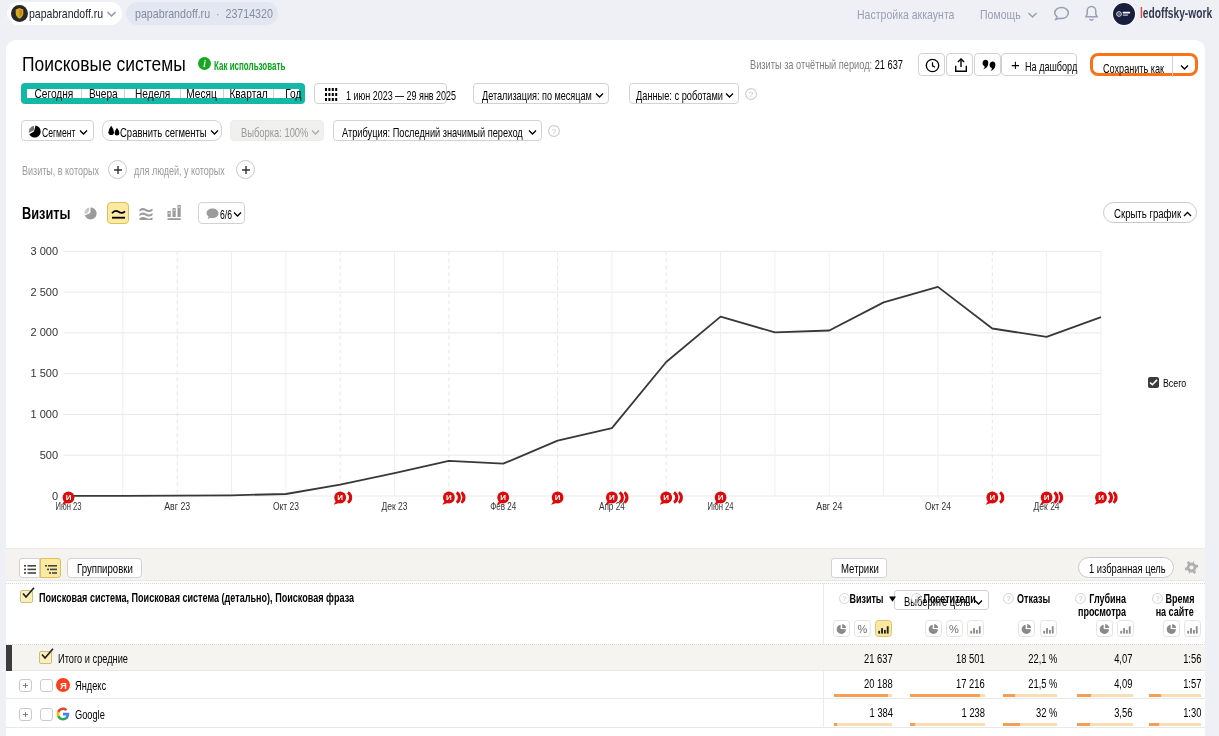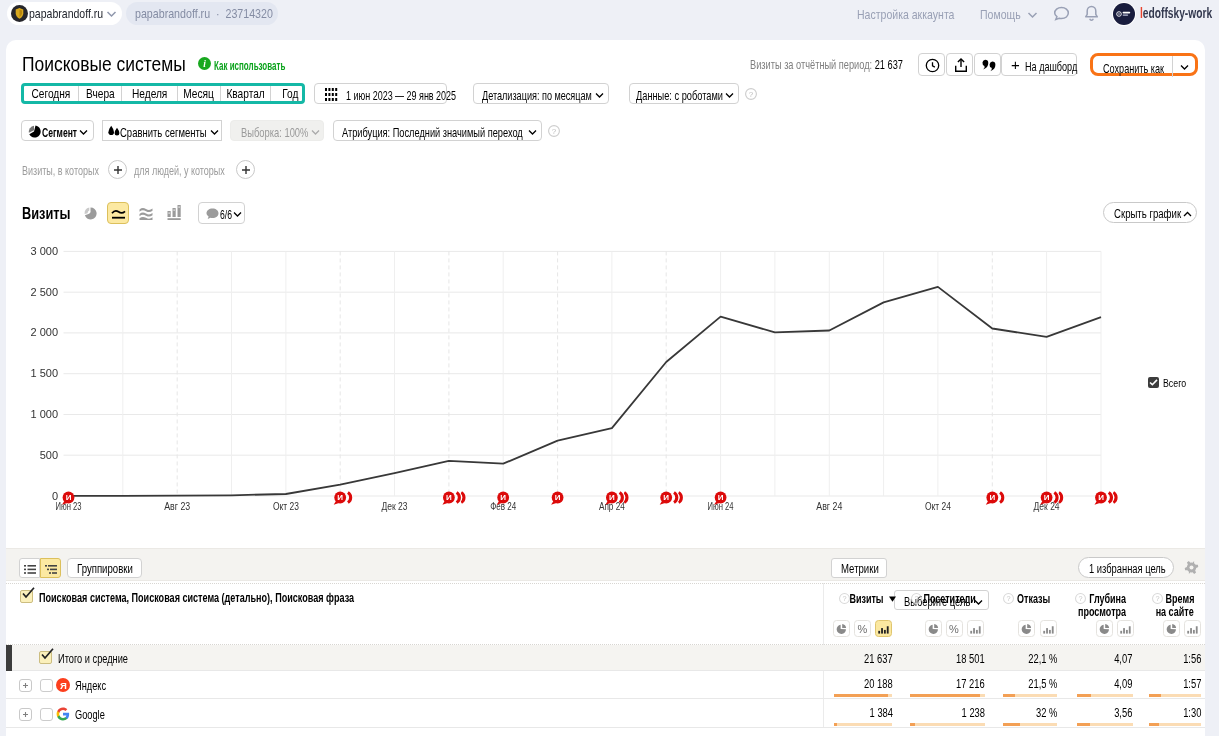--- a/index.html
+++ b/index.html
@@ -73,21 +73,21 @@
     <span class="abs" style="left:9px;top:2px;font-size:15px;">+</span>
     <span class="abs" style="left:23px;top:4.5px;font-size:13px;white-space:nowrap;transform:scaleX(0.70);transform-origin:0 50%;">На дашборд</span>
   </div>
 <div class="abs" style="left:1090px;top:53px;width:108px;height:23px;background:#fff;border:3px solid #f97316;border-radius:8px;">
     <span class="abs" style="left:10px;top:4.5px;font-size:13px;white-space:nowrap;transform:scaleX(0.70);transform-origin:0 50%;">Сохранить как</span>
     <div class="abs" style="left:79px;top:0;width:1px;height:21px;background:#d2d2d2;"></div>
     <svg class="abs" style="left:87px;top:8px;" width="9" height="7" viewBox="0 0 9 7">
       <polyline points="1,1.5 4.5,5 8,1.5" fill="none" stroke="#000" stroke-width="1.3"></polyline>
     </svg>
   </div>
-<div class="abs" style="left:21px;top:83px;width:284px;height:21px;border:3px solid #14b8a6;border-radius:4px;display:flex;background:#fff;">
+<div class="abs" style="left:21px;top:83px;width:284px;height:21px;border:6px solid #14b8a6;border-radius:4px;display:flex;background:#fff;">
     <div style="flex:0 0 55px;border-right:1px solid #d2d2d2;display:flex;align-items:center;justify-content:center;">
       <span style="font-size:13px;white-space:nowrap;transform:scaleX(0.78);">Сегодня</span>
     </div>
     <div style="flex:0 0 43px;border-right:1px solid #d2d2d2;display:flex;align-items:center;justify-content:center;">
       <span style="font-size:13px;white-space:nowrap;transform:scaleX(0.78);">Вчера</span>
     </div>
     <div style="flex:0 0 56px;border-right:1px solid #d2d2d2;display:flex;align-items:center;justify-content:center;">
       <span style="font-size:13px;white-space:nowrap;transform:scaleX(0.78);">Неделя</span>
     </div>
     <div style="flex:0 0 43px;border-right:1px solid #d2d2d2;display:flex;align-items:center;justify-content:center;">
@@ -128,31 +128,31 @@
 <div class="abs" style="left:629px;top:83px;width:110px;height:21px;background:#fff;border:1px solid #d2d2d2;border-radius:4px;padding-left:16px;">
     <span class="abs" style="left:6px;top:4px;font-size:13px;white-space:nowrap;transform:scaleX(0.71);transform-origin:0 50%;">Данные: с роботами</span>
     <svg class="abs" style="left:95px;top:8px;" width="9" height="7" viewBox="0 0 9 7">
       <polyline points="1,1.5 4.5,5 8,1.5" fill="none" stroke="#000" stroke-width="1.3"></polyline>
     </svg>
   </div>
 <svg class="abs" style="left:745px;top:88px;" width="12" height="12" viewBox="0 0 12 12">
     <circle cx="6" cy="6" r="5.4" fill="none" stroke="#cdcdcd" stroke-width="1.1"></circle>
     <text x="6" y="8.8" font-size="8" fill="#bdbdbd" text-anchor="middle" font-family="Liberation Sans">?</text>
   </svg>
-<div class="abs" style="left:21px;top:120px;width:72.5px;height:21px;background:#fff;border:1px solid #d2d2d2;border-radius:4px;font-weight:bold;">
+<div class="abs" style="left:21px;top:120px;width:72.5px;height:21px;background:#fff;border:1px solid #d2d2d2;border-radius:4px;">
     <svg class="abs" style="left:6px;top:4px;" width="13" height="13" viewBox="0 0 13 13">
       <path d="M7.5 0.6 A6 6 0 1 1 1.3 9.2 L6 6.5 Z" fill="#000"></path>
       <path d="M6 0.7 A6 6 0 0 0 0.9 7.8 L6 5.2 Z" fill="#000" opacity="0.55"></path>
     </svg>
     <span class="abs" style="left:20px;top:4px;font-size:13px;white-space:nowrap;transform:scaleX(0.66);transform-origin:0 50%;">Сегмент</span>
     <svg class="abs" style="left:57px;top:8px;" width="9" height="7" viewBox="0 0 9 7">
       <polyline points="1,1.5 4.5,5 8,1.5" fill="none" stroke="#000" stroke-width="1.3"></polyline>
     </svg>
   </div>
-<div class="abs" style="left:102px;top:120px;width:120px;height:21px;background:#fff;border:1px solid #d2d2d2;border-radius:0;">
+<div class="abs" style="left:102px;top:120px;width:120px;height:21px;background:#fff;border:1px solid #d2d2d2;border-radius:8px;">
     <svg class="abs" style="left:4px;top:4px;" width="14" height="13" viewBox="0 0 14 13">
       <path d="M4.2 0.8 Q7 4.5 7 7.2 A2.8 2.8 0 0 1 1.4 7.2 Q1.4 4.5 4.2 0.8Z" fill="#000"></path>
       <path d="M10 2.8 Q12.4 6 12.4 8.2 A2.4 2.4 0 0 1 7.6 8.2 Q7.6 6 10 2.8Z" fill="#000"></path>
     </svg>
     <span class="abs" style="left:17px;top:4px;font-size:13px;white-space:nowrap;transform:scaleX(0.73);transform-origin:0 50%;">Сравнить сегменты</span>
     <svg class="abs" style="left:107px;top:8px;" width="9" height="7" viewBox="0 0 9 7">
       <polyline points="1,1.5 4.5,5 8,1.5" fill="none" stroke="#000" stroke-width="1.3"></polyline>
     </svg>
   </div>
 <div class="abs" style="left:230px;top:120px;width:94px;height:21px;background:#f0f0ee;border:1px solid #ececea;border-radius:4px;">

